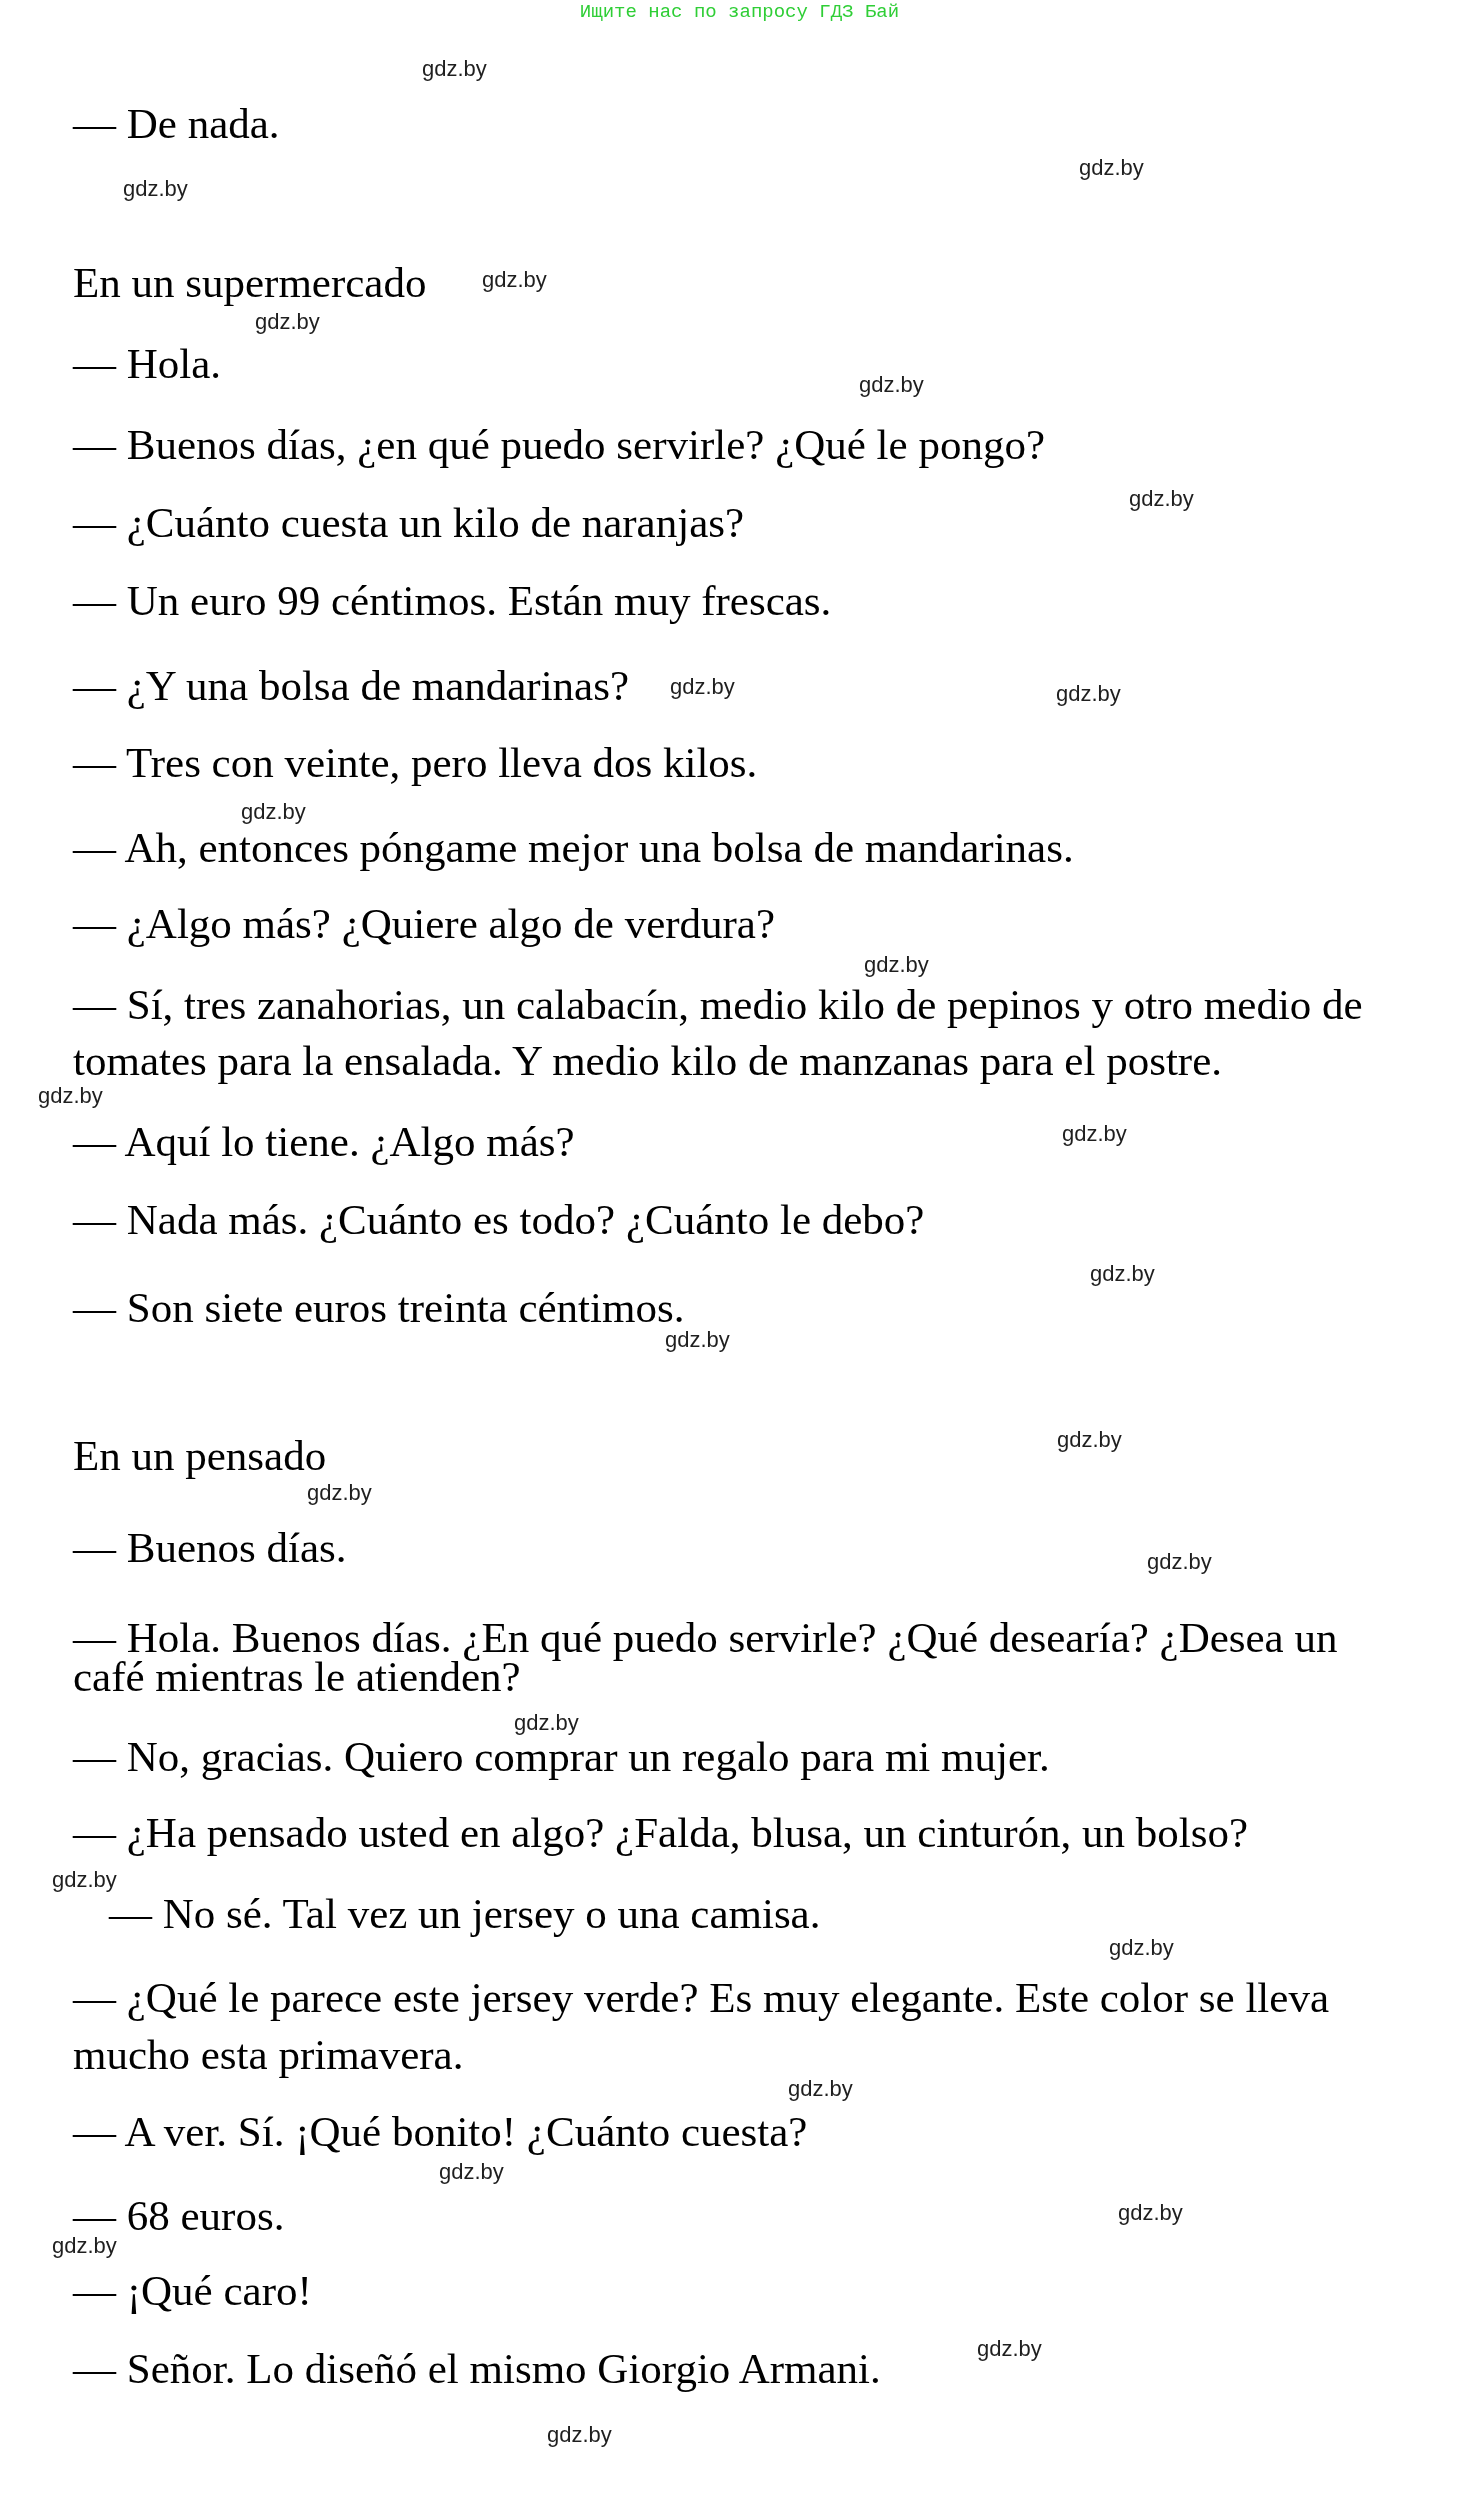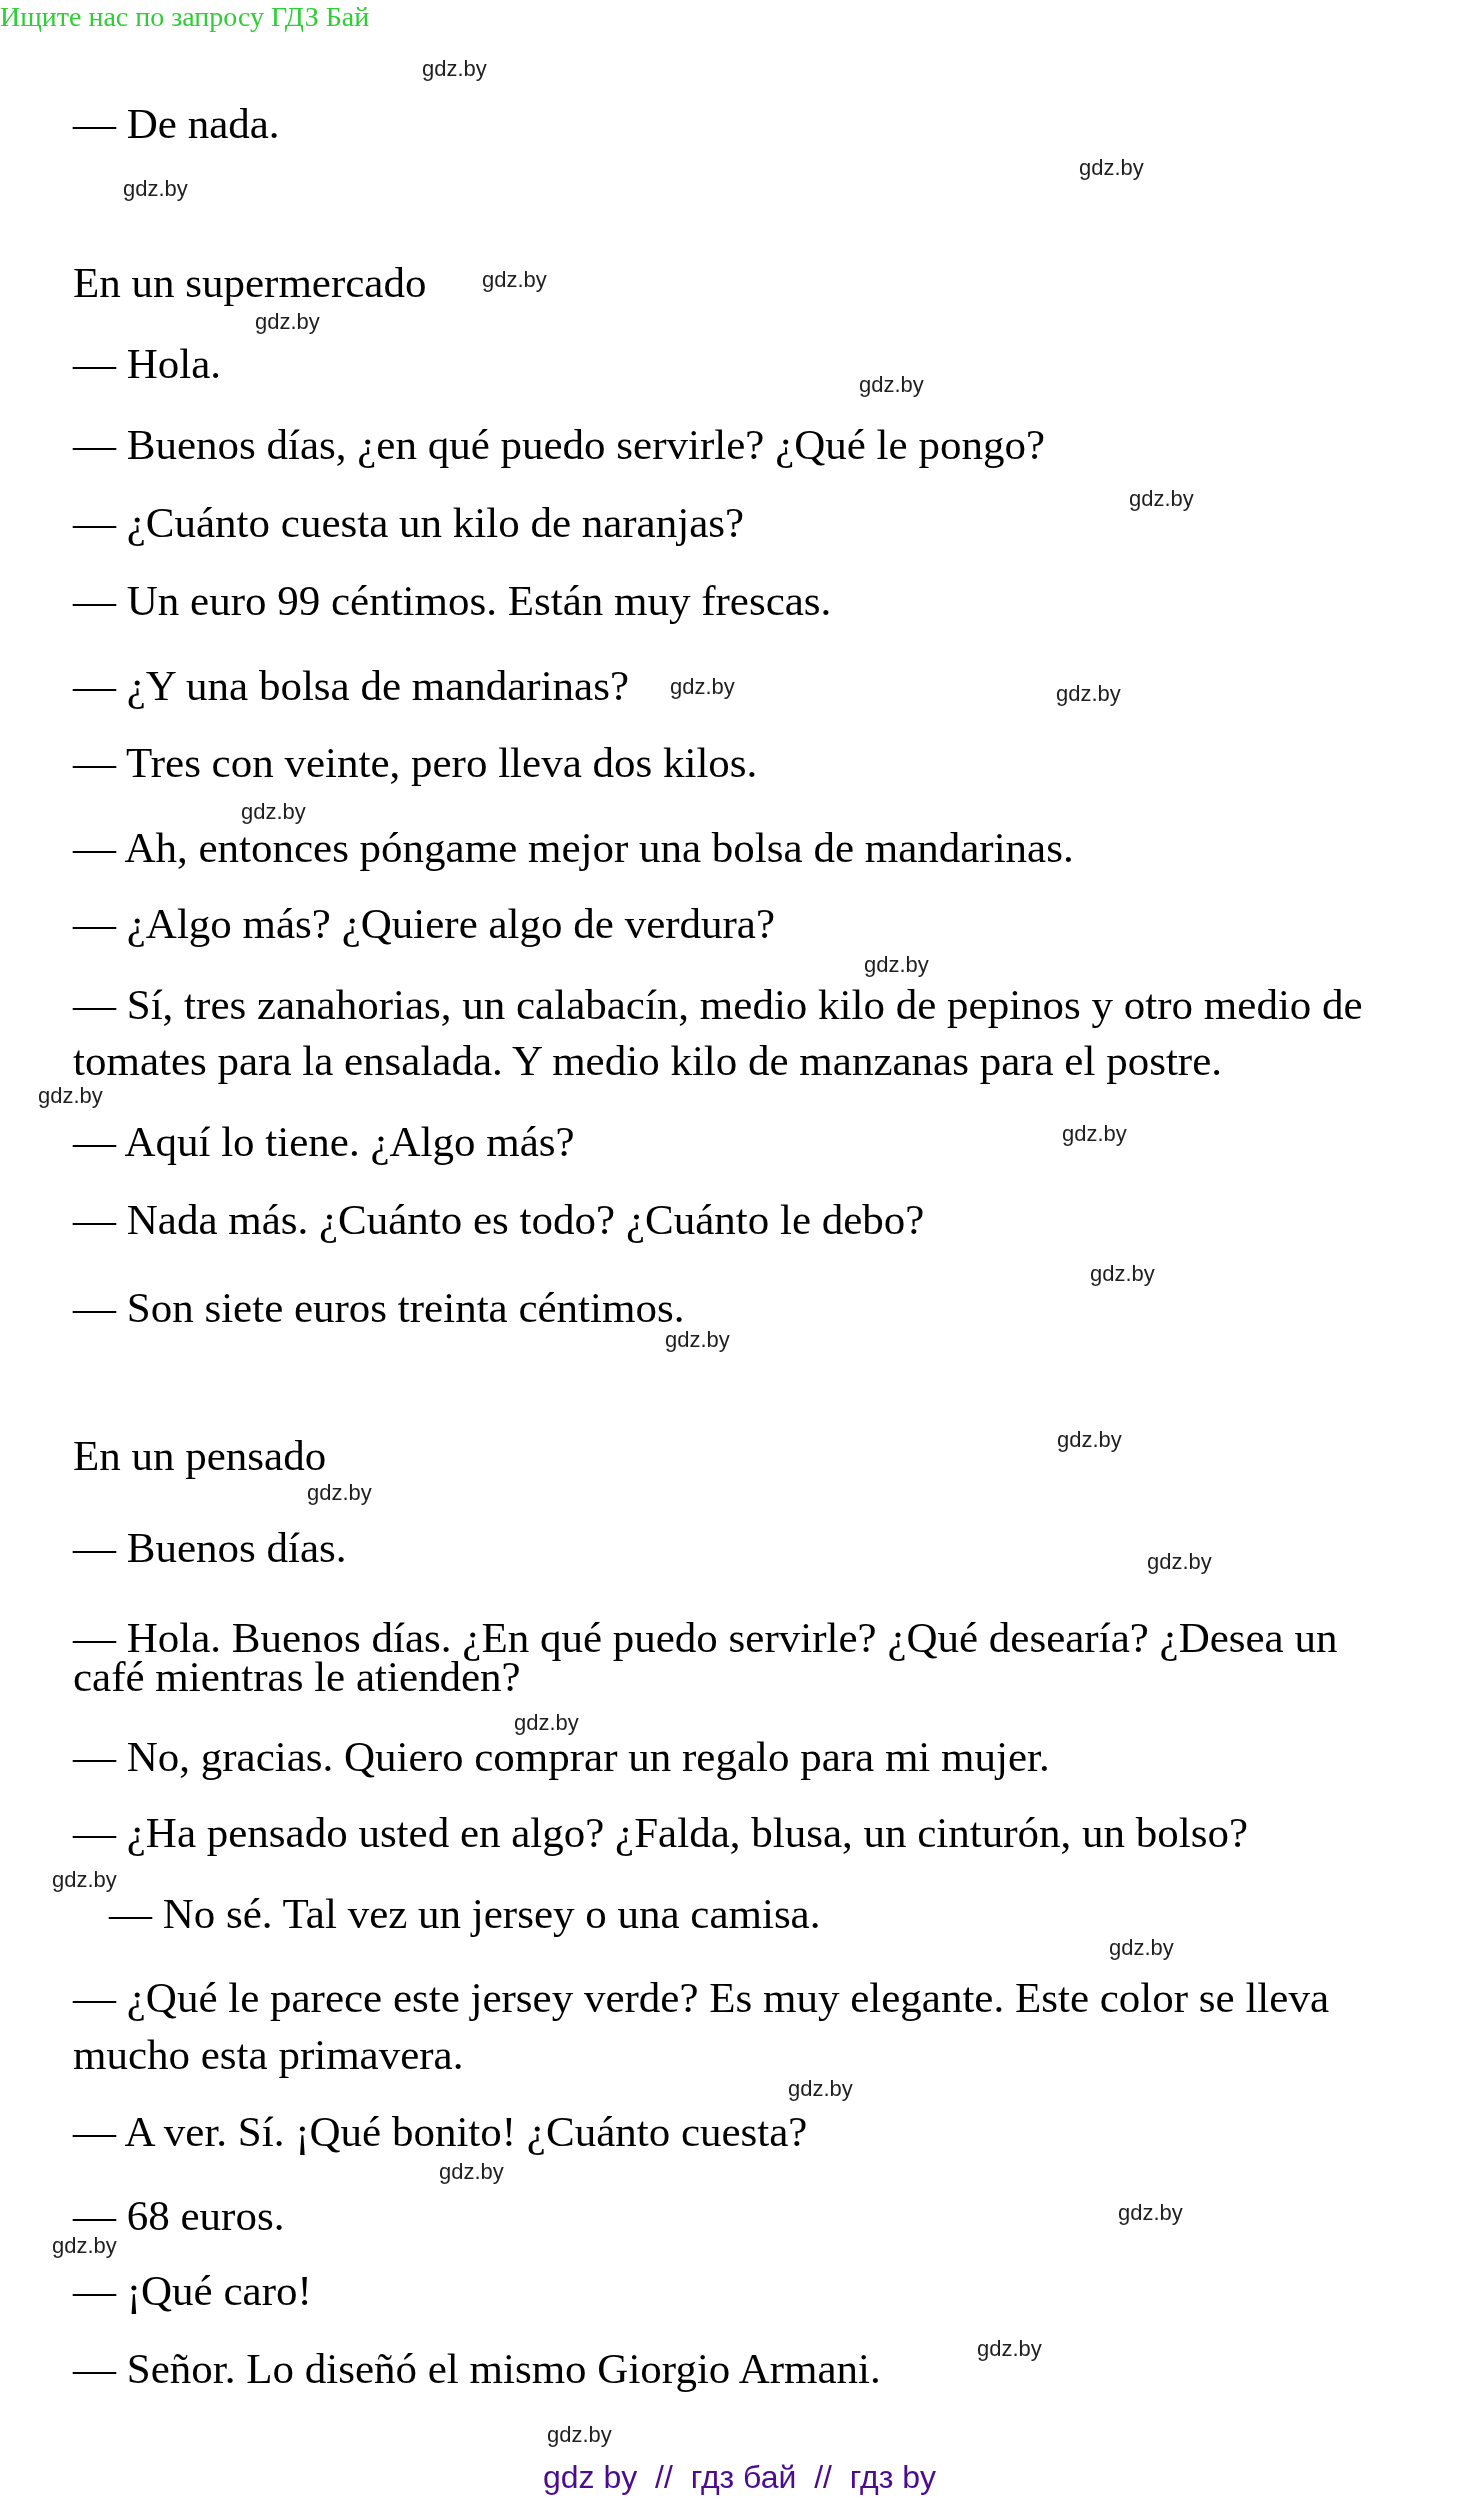--- a/index.html
+++ b/index.html
@@ -12,22 +12,23 @@
     width: 1479px;
     height: 2500px;
     background: #ffffff;
     overflow: hidden;
   }
   .promo-header {
     position: absolute;
     top: 1.5px;
     left: 0;
     width: 100%;
-    font-family: Liberation Serif, serif;
-    font-size: 28px;
+    text-align: center;
+    font-family: Liberation Mono, monospace;
+    font-size: 19px;
     line-height: 1.1;
   }
   .dialogue-line {
     position: absolute;
     font-family: "Liberation Serif", serif;
     font-size: 43px;
     line-height: 1;
     color: #000000;
     white-space: nowrap;
   }
@@ -111,15 +112,14 @@
       <div class="wm" style="left: 52px; top: 1869px; color: rgb(31, 31, 31);">gdz.by</div>
       <div class="wm" style="left: 1109px; top: 1937px; color: rgb(31, 31, 31);">gdz.by</div>
       <div class="wm" style="left: 788px; top: 2078px; color: rgb(31, 31, 31);">gdz.by</div>
       <div class="wm" style="left: 439px; top: 2161px; color: rgb(31, 31, 31);">gdz.by</div>
       <div class="wm" style="left: 1118px; top: 2202px; color: rgb(31, 31, 31);">gdz.by</div>
       <div class="wm" style="left: 52px; top: 2235px; color: rgb(31, 31, 31);">gdz.by</div>
       <div class="wm" style="left: 977px; top: 2338px; color: rgb(31, 31, 31);">gdz.by</div>
       <div class="wm" style="left: 547px; top: 2424px; color: rgb(31, 31, 31);">gdz.by</div>
     </div>
 
-  <div class="site-footer" style="color: rgb(75, 13, 142);">gdz by  //  гдз бай  //  гдз by</div>
 </div>
 
 
 </body></html>

